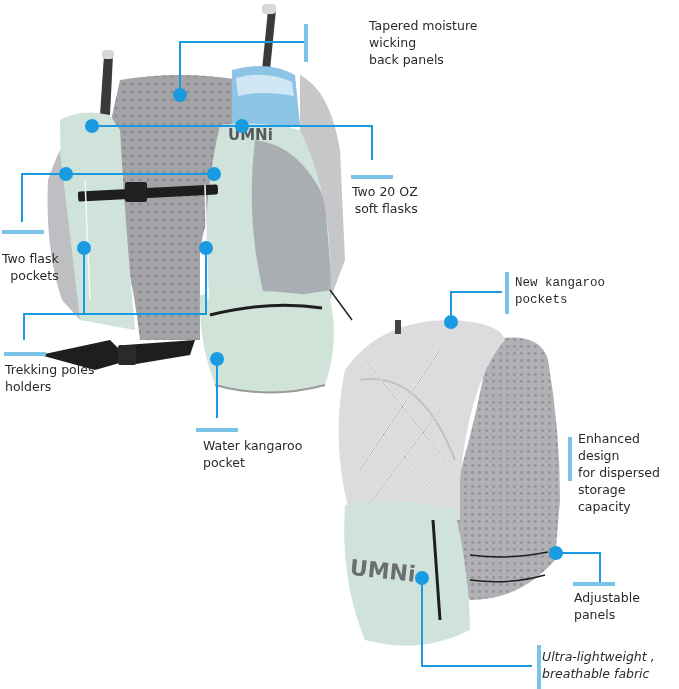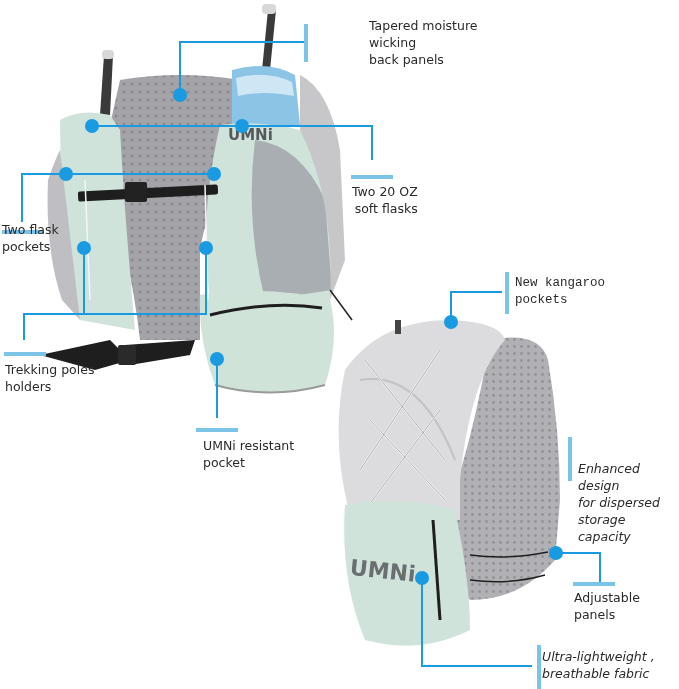--- a/index.html
+++ b/index.html
@@ -125,28 +125,28 @@
   <div class="bar-v" style="left:505px; top:272px; height:42px;"></div>
   <div class="bar-v" style="left:568px; top:437px; height:44px;"></div>
   <div class="bar-h" style="left:573px; top:582px; width:42px;"></div>
   <div class="bar-v" style="left:537px; top:645px; height:44px;"></div>
 
   <div class="label" style="left:323px; top:17px;margin-left:46px;">Tapered moisture
 wicking
 back panels</div>
   <div class="label" style="left:352px; top:183px;text-align:right;">Two 20 OZ
 soft flasks</div>
-  <div class="label" style="left:2px; top:221px;">Two flask
+  <div class="label" style="left:2px; top:250px;text-align:right;">Two flask
 pockets</div>
   <div class="label" style="left:5px; top:361px;">Trekking poles
 holders</div>
-  <div class="label" style="left:203px; top:437px;">UMNi resistant
+  <div class="label" style="left:203px; top:437px;">Water kangaroo
 pocket</div>
   <div class="label" style="left:515px; top:275px;font-family:Liberation Mono, monospace;">New kangaroo
 pockets</div>
-  <div class="label" style="left:578px; top:460px;font-style:italic;">Enhanced design
+  <div class="label" style="left:578px; top:430px;">Enhanced design
 for dispersed
 storage capacity</div>
   <div class="label" style="left:574px; top:589px;">Adjustable
 panels</div>
   <div class="label" style="left:542px; top:648px;font-style:italic;">Ultra-lightweight ,
 breathable fabric</div>
 </div>
 
 </body></html>

